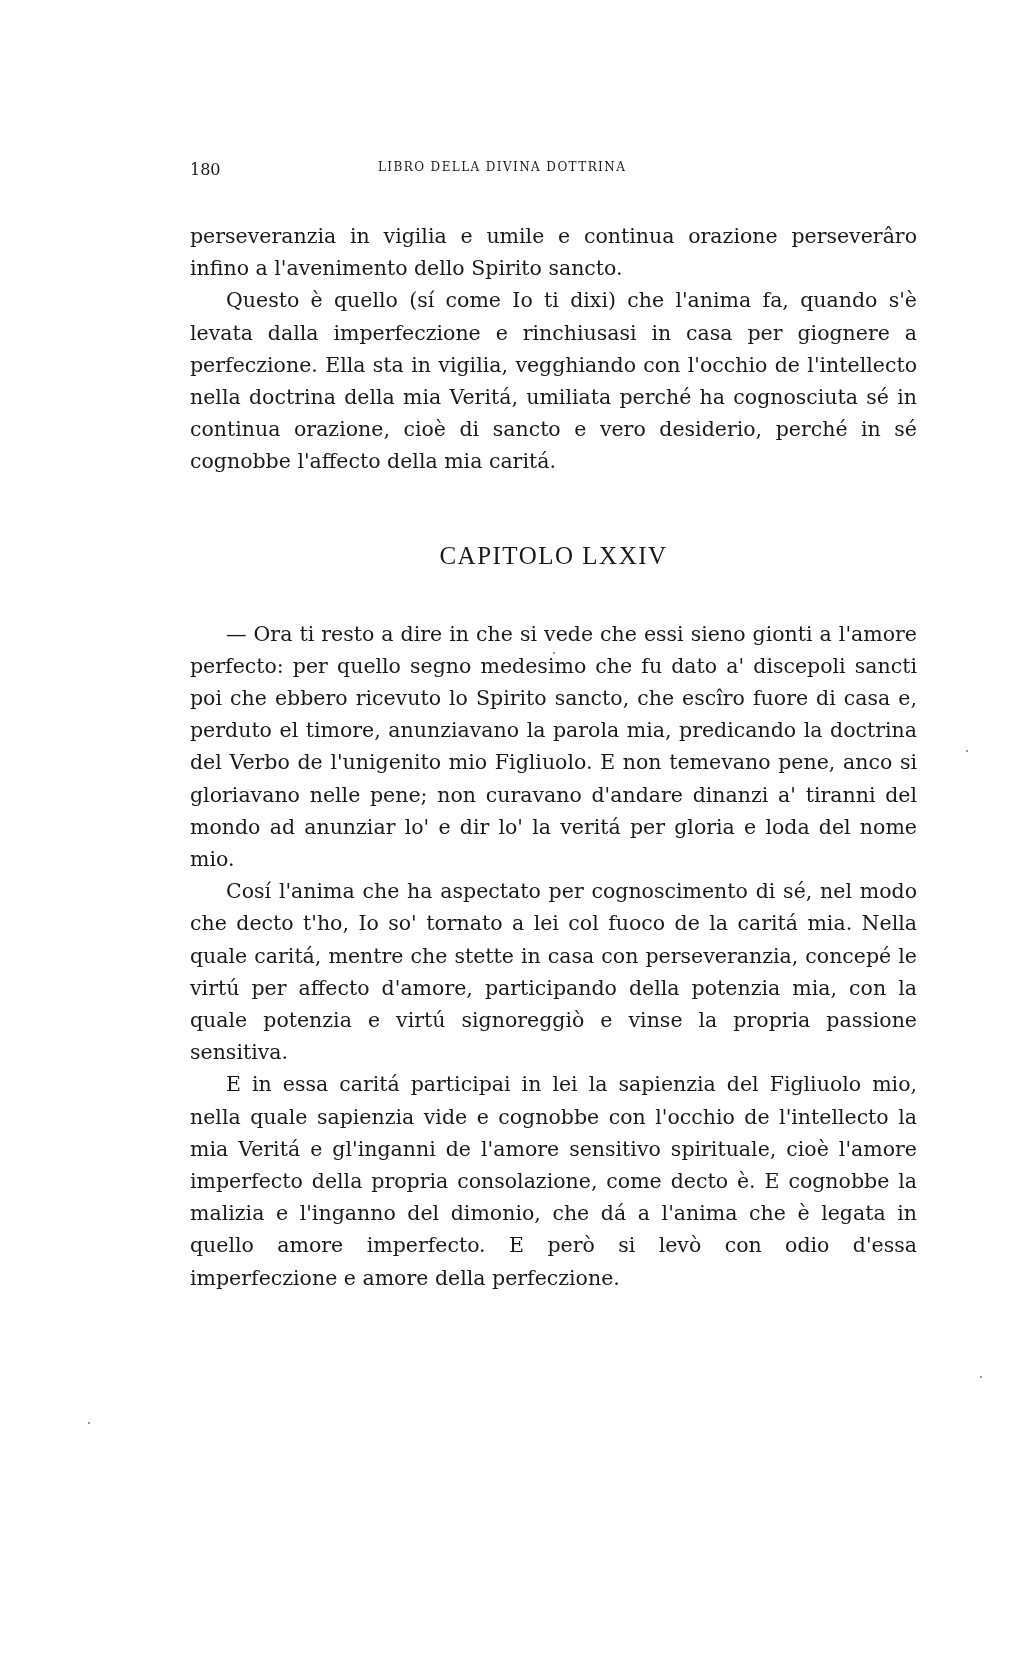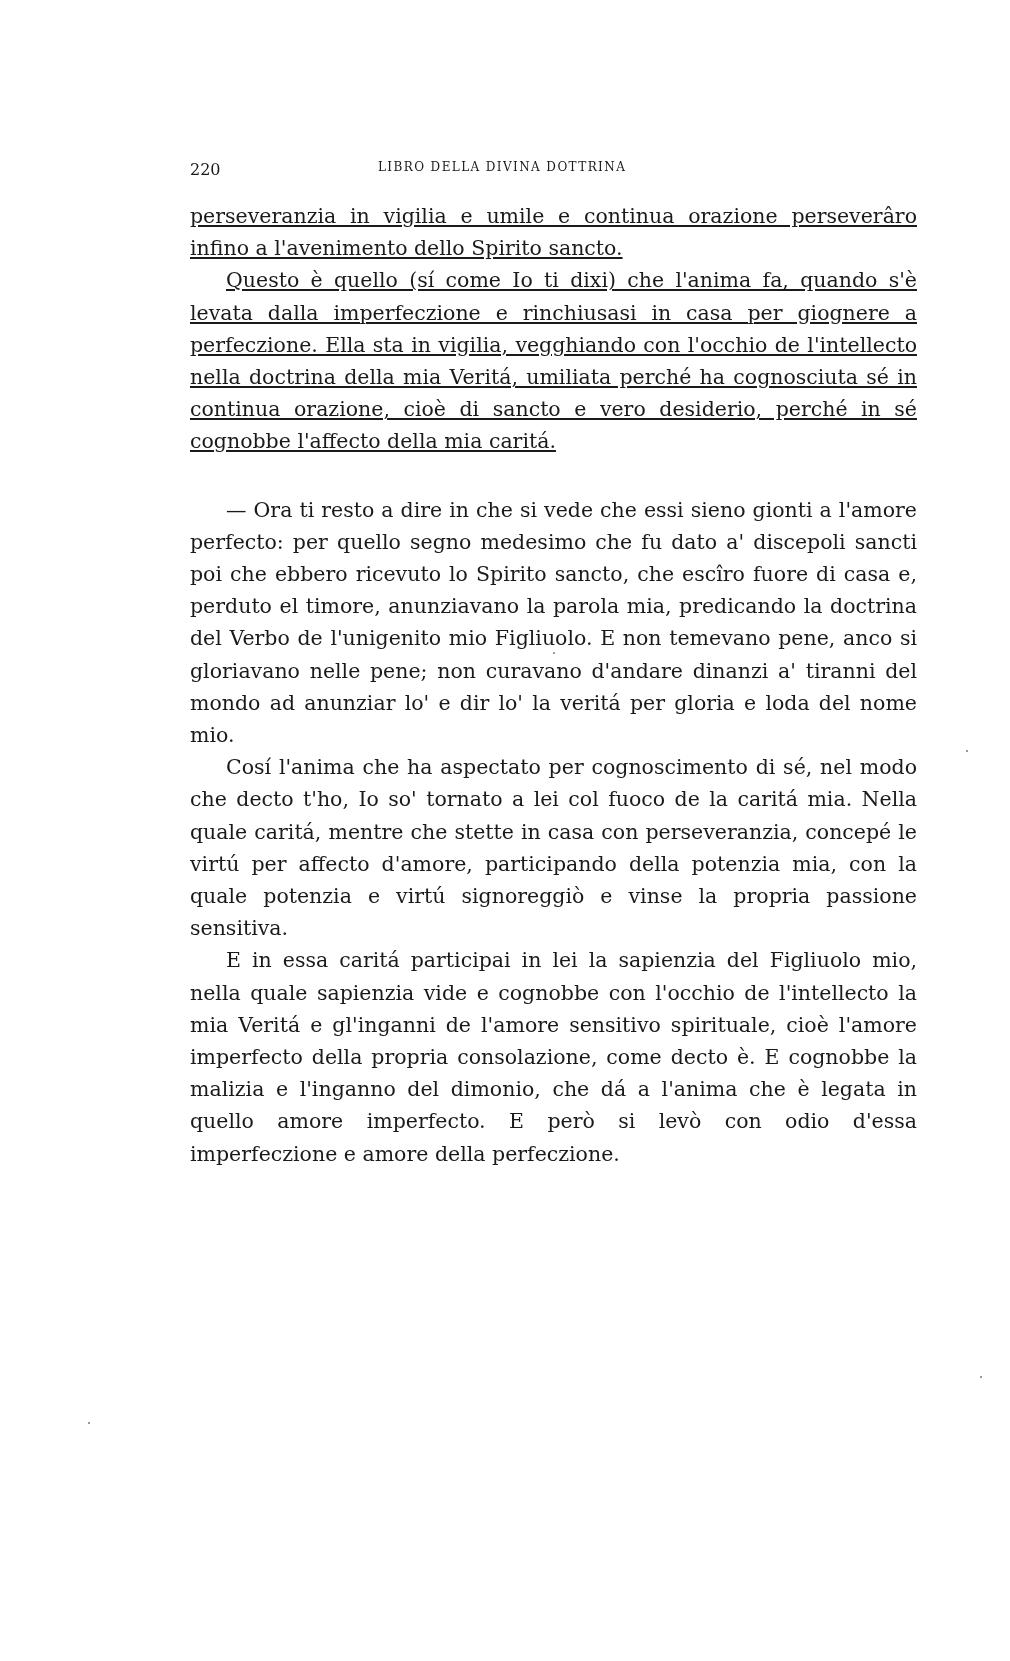--- a/index.html
+++ b/index.html
@@ -4,40 +4,41 @@
 <style>
   html, body { margin: 0; padding: 0; background: #ffffff; }
   body { width: 1010px; height: 1661px; position: relative; overflow: hidden; color: #1a1a1a; }
   .page { position: absolute; left: 190px; top: 150px; width: 727px; font-family: "DejaVu Serif", serif; }
   .running-head { position: relative; height: 30px; font-size: 15px; letter-spacing: 1.2px; }
   .page-number { position: absolute; left: 0; top: 10px; font-size: 16px; letter-spacing: 0; }
   .running-title { position: absolute; left: 188px; top: 10px; font-size: 12px; letter-spacing: 1.4px; }
   .body-text { font-size: 20.5px; line-height: 32.2px; text-align: justify; margin: 0; }
   .p { margin: 0; text-indent: 0; }
   .p.indent { text-indent: 36px; }
-  .first-block { margin-top: 20px; text-decoration: underline; }
+  .first-block { margin-top: 40px; }
   .chapter-title { text-align: center; font-family: "Liberation Serif", serif; font-size: 25px; letter-spacing: 1.5px; margin-top: 64px; margin-bottom: 0; font-weight: normal; }
   .chapter-subtitle { text-align: center; font-size: 15px; margin-top: 20px; letter-spacing: 0.2px; }
-  .second-block { margin-top: 36px; }
+  .second-block { margin-top: 48px; }
   .speck { position: absolute; width: 2px; height: 2px; background: #777; border-radius: 1px; }
 </style>
 </head>
 <body>
 
 <div class="page">
   <div class="running-head">
-    <span class="page-number">220</span>
+    <span class="page-number">180</span>
     <span class="running-title">LIBRO DELLA DIVINA DOTTRINA</span>
   </div>
 
   <div class="body-text first-block">
     <p class="p">perseveranzia in vigilia e umile e continua orazione perseverâro infino a l'avenimento dello Spirito sancto.</p>
     <p class="p indent">Questo è quello (sí come Io ti dixi) che l'anima fa, quando s'è levata dalla imperfeczione e rinchiusasi in casa per giognere a perfeczione. Ella sta in vigilia, vegghiando con l'occhio de l'intellecto nella doctrina della mia Veritá, umiliata perché ha cognosciuta sé in continua orazione, cioè di sancto e vero desiderio, perché in sé cognobbe l'affecto della mia caritá.</p>
   </div>
 
+  <h2 class="chapter-title">CAPITOLO LXXIV</h2>
 
   <div class="body-text second-block">
     <p class="p indent">— Ora ti resto a dire in che si vede che essi sieno gionti a l'amore perfecto: per quello segno medesimo che fu dato a' discepoli sancti poi che ebbero ricevuto lo Spirito sancto, che escîro fuore di casa e, perduto el timore, anunziavano la parola mia, predicando la doctrina del Verbo de l'unigenito mio Figliuolo. E non temevano pene, anco si gloriavano nelle pene; non curavano d'andare dinanzi a' tiranni del mondo ad anunziar lo' e dir lo' la veritá per gloria e loda del nome mio.</p>
     <p class="p indent">Cosí l'anima che ha aspectato per cognoscimento di sé, nel modo che decto t'ho, Io so' tornato a lei col fuoco de la caritá mia. Nella quale caritá, mentre che stette in casa con perseveranzia, concepé le virtú per affecto d'amore, participando della potenzia mia, con la quale potenzia e virtú signoreggiò e vinse la propria passione sensitiva.</p>
     <p class="p indent">E in essa caritá participai in lei la sapienzia del Figliuolo mio, nella quale sapienzia vide e cognobbe con l'occhio de l'intellecto la mia Veritá e gl'inganni de l'amore sensitivo spirituale, cioè l'amore imperfecto della propria consolazione, come decto è. E cognobbe la malizia e l'inganno del dimonio, che dá a l'anima che è legata in quello amore imperfecto. E però si levò con odio d'essa imperfeczione e amore della perfeczione.</p>
   </div>
 </div>
 
 <span class="speck" style="left:553px;top:652px;"></span>
 <span class="speck" style="left:966px;top:750px;"></span>

